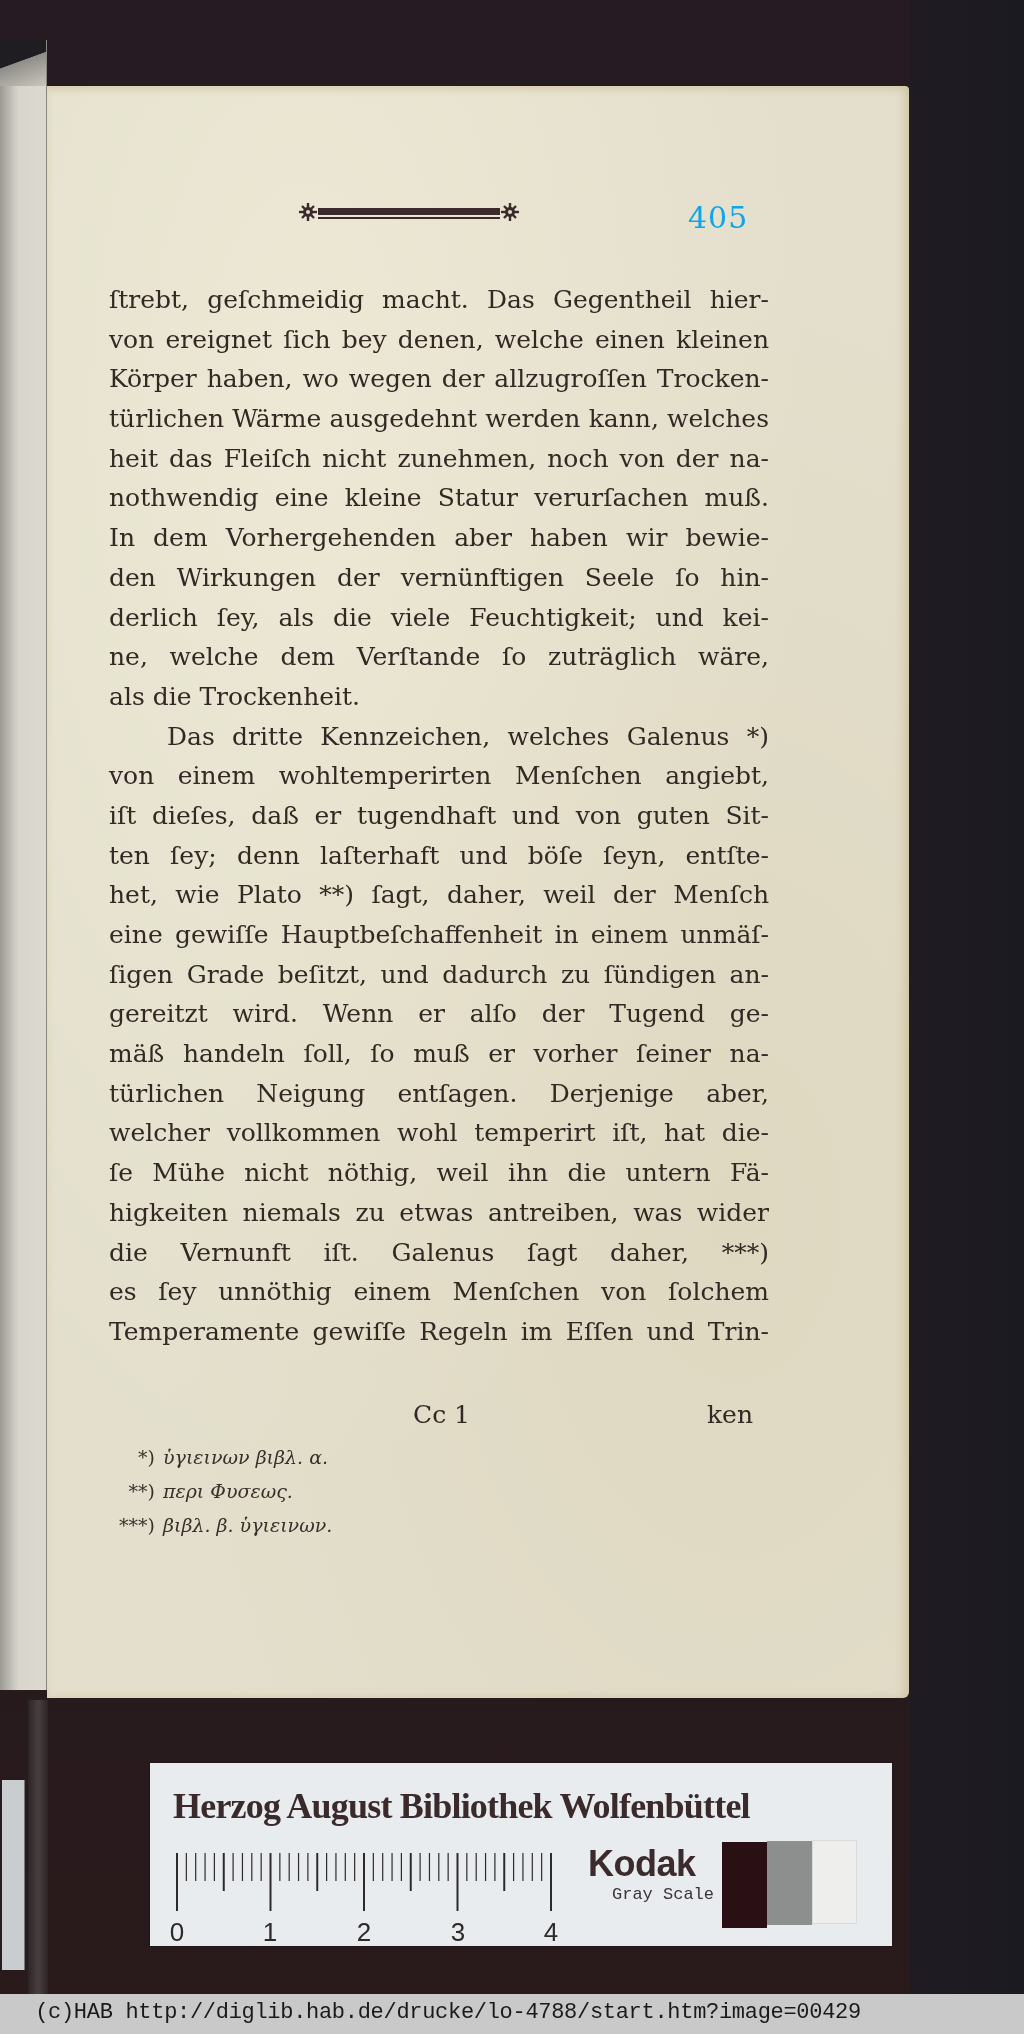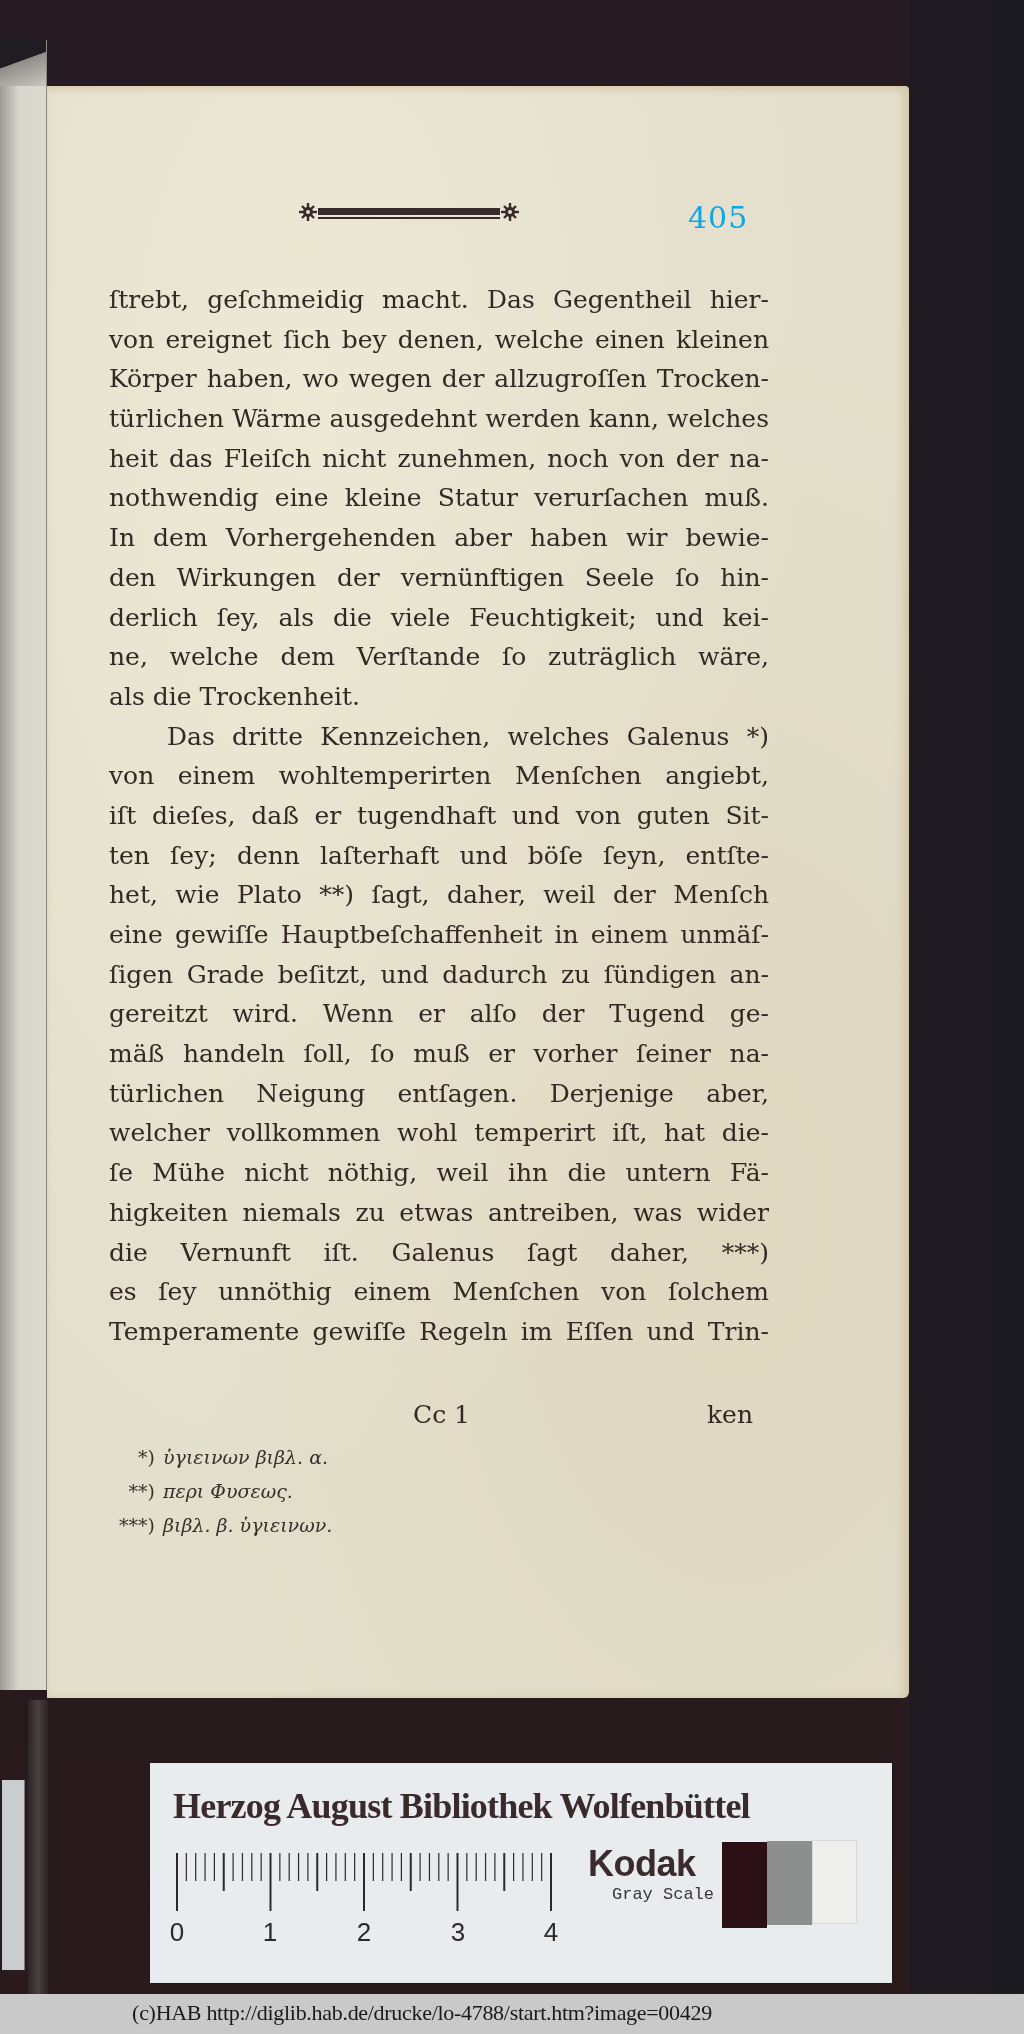--- a/index.html
+++ b/index.html
@@ -75,21 +75,21 @@
   .catchword { position:absolute; right:0; top:0; }
 
   .footnotes {
     position:absolute; left:93px; top:1440px; color:#3a2e2a;
     font-family:"DejaVu Serif", serif; font-style:italic; font-size:19px;
   }
   .fn { height:34px; line-height:34px; white-space:nowrap; }
   .fn-mark { display:inline-block; width:62px; text-align:right; font-style:normal; margin-right:8px; }
 
   .target-card {
-    position:absolute; left:150px; top:1763px; width:742px; height:220px;
+    position:absolute; left:150px; top:1763px; width:742px; height:183px;
     background:#e8ecef;
     box-shadow:0 0 2px rgba(0,0,0,0.4);
   }
   .library-name {
     position:absolute; left:23px; top:22px; width:700px;
     font-family:"Liberation Serif", serif; font-weight:bold; font-size:36px;
     color:#3a2a2b; letter-spacing:-0.8px; white-space:nowrap;
   }
   .ruler { position:absolute; left:22px; top:88px; width:390px; height:90px; }
   .ruler-digit {
@@ -109,22 +109,23 @@
   .chip-dark { left:572px; top:79px; width:45px; height:86px; background:#2a0f14; }
   .chip-gray { left:617px; top:78px; width:45px; height:84px; background:#8d8e8e; }
   .chip-white { left:662px; top:77px; width:43px; height:82px; background:#eeefec; border:1px solid #d9dadc; }
 
   .footer-band {
     position:absolute; left:0; top:1994px; width:1024px; height:40px;
     background:#c9c9c9;
   }
   .footer-url {
     position:absolute; left:0; top:6px; width:844px; text-align:center;
-    font-family:Liberation Serif, serif; font-size:22px; color:#1a1a1a;
+    font-family:Liberation Mono, monospace; font-size:22px; color:#1a1a1a;
     letter-spacing:-0.3px;
+    padding-left:26px;
   }
 </style>
 </head>
 <body>
 
 <div class="scan-bg"></div>
 <div class="scan-bg-right"></div>
 <div class="prev-page"></div>
 <div class="prev-page-top"></div>
 <div class="spine-strip"></div>

